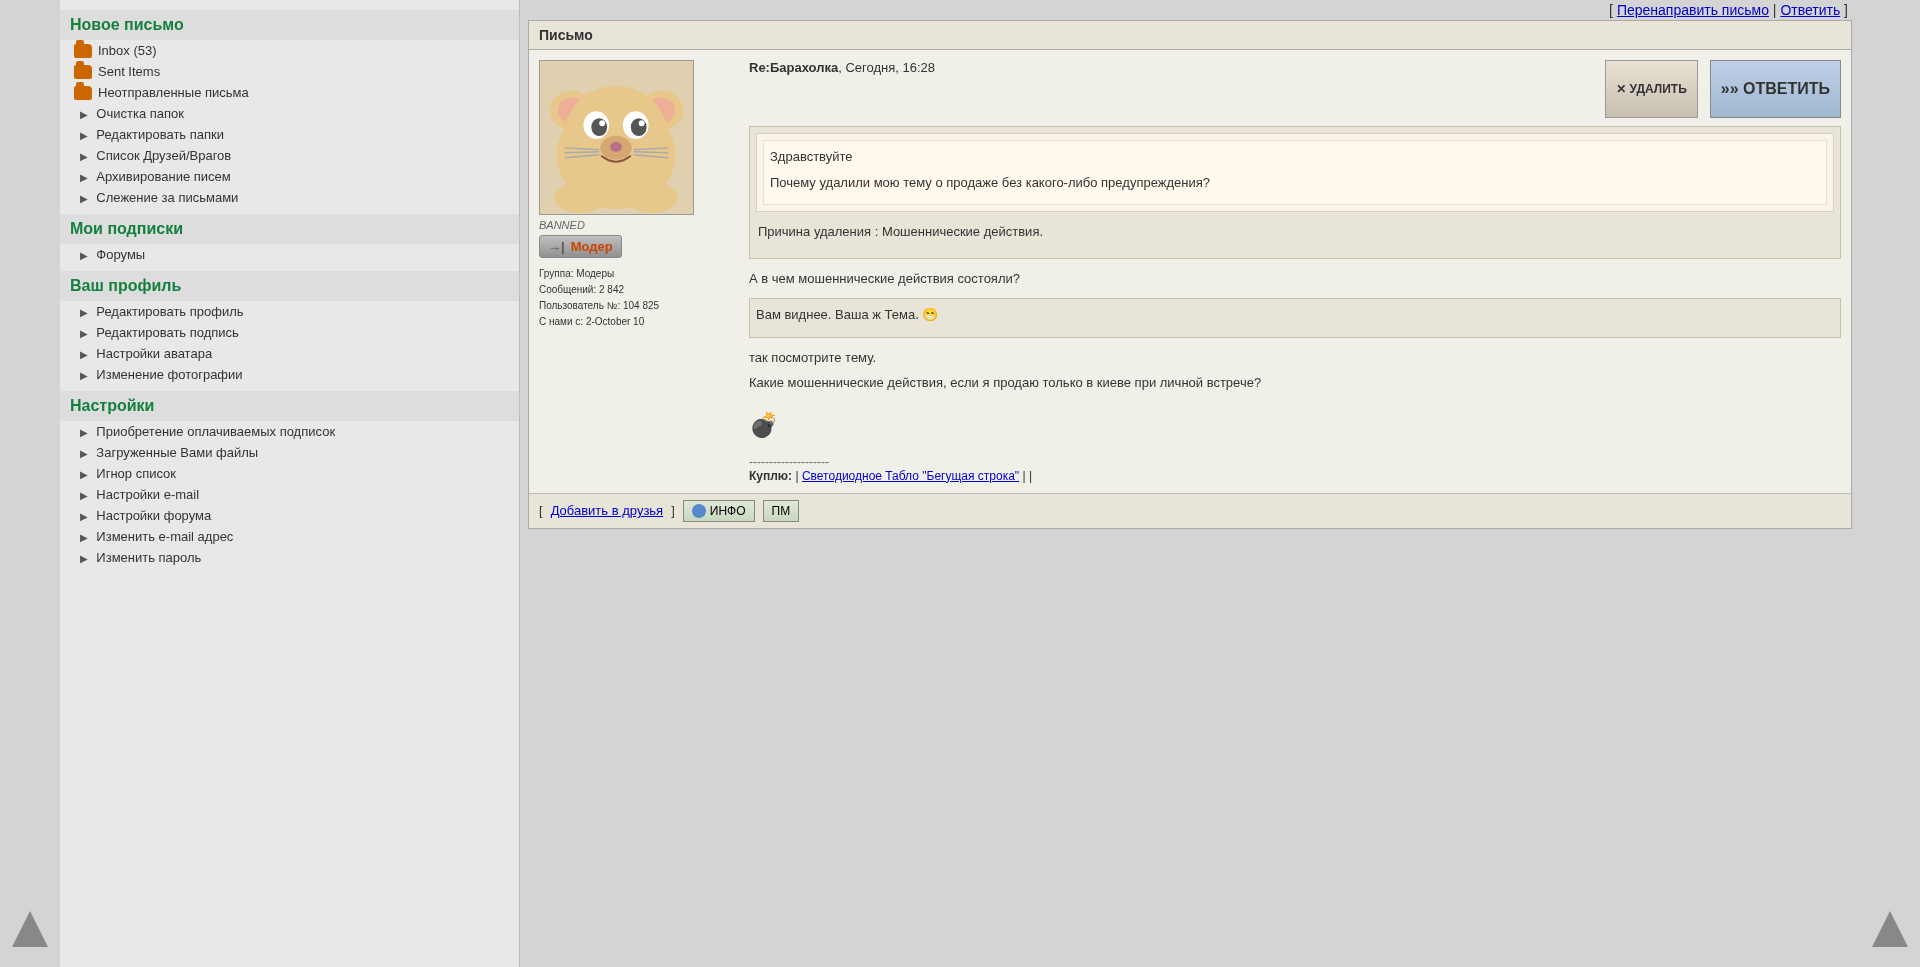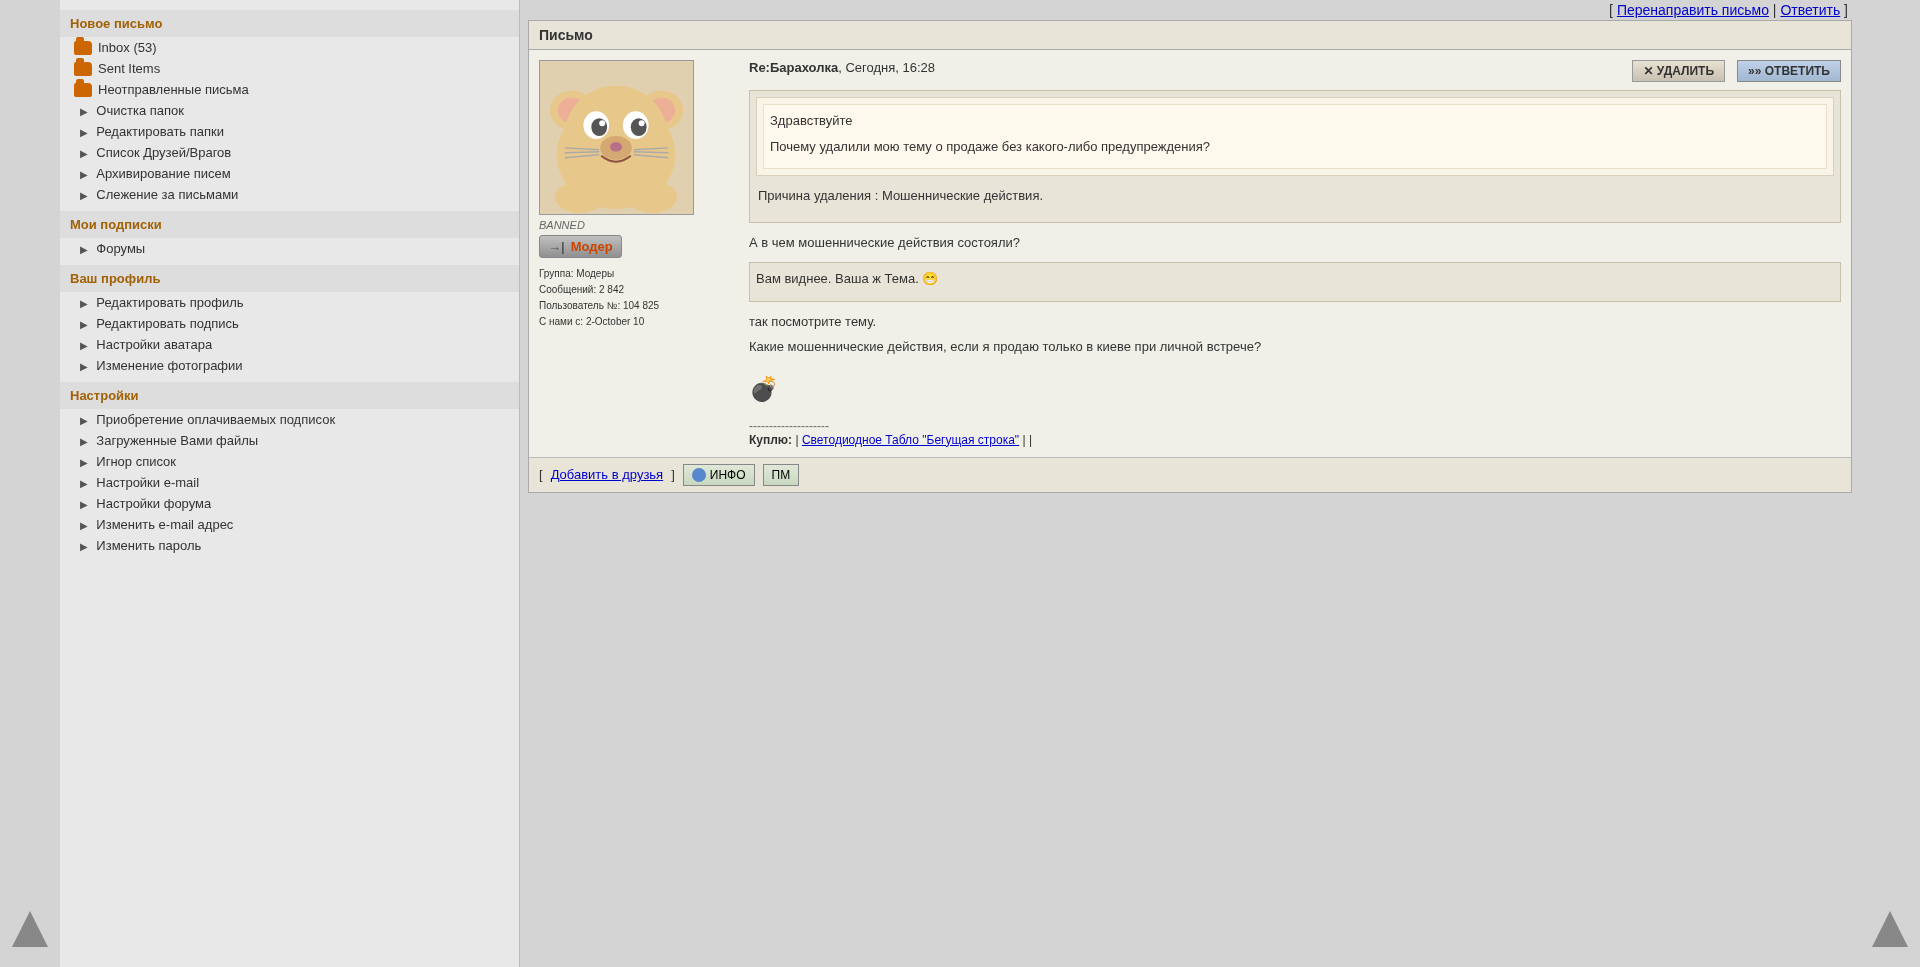--- a/index.html
+++ b/index.html
@@ -48,22 +48,22 @@
     }
     
     .sidebar {
       width: 460px;
       background: #e8e8e8;
       padding: 4px 0 10px 0;
       border-right: 1px solid #bbb;
     }
     .sidebar-section-header {
       font-weight: bold;
-      font-size: 13px;
-      color: #a16207;
+      font-size: 16px;
+      color: #15803d;
       background: #ddd;
       padding: 6px 10px;
       margin-top: 6px;
     }
     .sidebar-item {
       display: flex;
       align-items: center;
       padding: 3px 8px 3px 14px;
       cursor: pointer;
       color: #333;
@@ -216,22 +216,22 @@
       border: 1px solid #999;
       padding: 3px 10px;
       font-size: 12px;
       font-weight: bold;
       cursor: pointer;
       color: #333;
     }
     .btn-reply {
       background: linear-gradient(to bottom, #c0d0e8, #a0b8d0);
       border: 1px solid #888;
-      padding: 3px 10px;
-      font-size: 12px;
+      padding: 19px 10px;
+      font-size: 16px;
       font-weight: bold;
       cursor: pointer;
       color: #333;
     }
     
     .quote-outer {
       background: #e8e4d8;
       border: 1px solid #c8c0a8;
       padding: 6px;
       margin-bottom: 6px;

